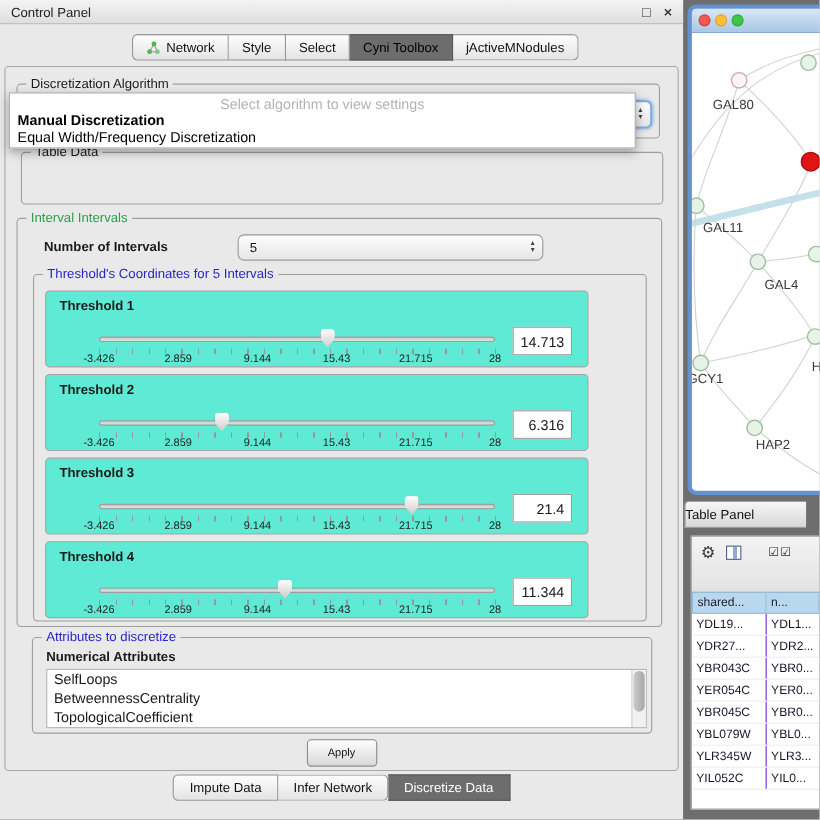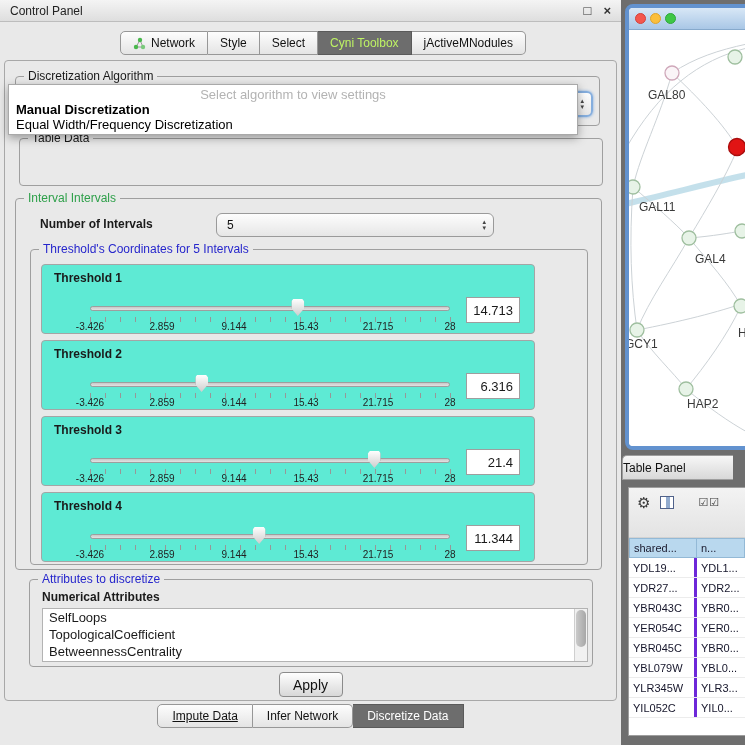--- a/index.html
+++ b/index.html
@@ -26,21 +26,21 @@
   .tb-btn.close { font-weight:bold; }
 
   .tabbar { position:absolute; top:31px; left:0; width:100%; display:flex; justify-content:center;padding-left:25px; }
   .tab {
     border:1px solid #979797; border-left:none;
     background:linear-gradient(#fdfdfd,#e4e4e4);
     padding:4px 12px; display:flex; align-items:center; gap:5px; color:#111; white-space:nowrap;
   }
   .tab.first { border-left:1px solid #979797; border-radius:5px 0 0 5px; }
   .tab.last  { border-radius:0 5px 5px 0; }
-  .tab.active { background:var(--selected-tab-bg,#6d6d6d); color:#bef264; border-color:#5a5a5a; }
+  .tab.active { background:var(--selected-tab-bg,#6d6d6d); color:#000000; border-color:#5a5a5a; }
 
   .main-panel {
     position:absolute; left:4px; top:60px; width:613px; height:641px;
     border:1px solid #a8a8a8; border-radius:4px; background:#e9e9e9;
   }
 
   .group { position:absolute; border:1px solid #9f9f9f; border-radius:4px; }
   .glabel { position:absolute; top:-8px; left:8px; background:#e9e9e9; padding:0 4px; white-space:nowrap; }
   .glabel.green { color:var(--group-title-green,#2ea04a); }
   .glabel.blue  { color:var(--group-title-blue,#2626cc); }
@@ -117,30 +117,30 @@
     background:#fff; border:1px solid #b3b3b3; overflow:hidden; font-size:13px;
   }
   .attr-item { line-height:17px; padding-left:6px; white-space:nowrap; }
   .attr-scroll { position:absolute; right:0; top:0; width:13px; height:100%; background:#f1f1f1; border-left:1px solid #cfcfcf; }
   .attr-scroll .sthumb { position:absolute; left:1px; right:1px; top:1px; height:72%; background:linear-gradient(to right,#cacaca,#a7a7a7); border-radius:5px; }
 
   .apply-btn {
     position:absolute; left:50%; transform:translateX(-50%); top:611px;
     width:64px; height:25px; border:1px solid #8b8b8b; border-radius:4px;
     background:linear-gradient(#fefefe,#d8d8d8);
-    font-size:14px; display:flex; align-items:center; justify-content:center; color:#111;
+    font-size:10px; display:flex; align-items:center; justify-content:center; color:#111;
   }
 
   .bottom-tabbar { position:absolute; top:704px; left:0; width:621px; display:flex; justify-content:center; }
   .btab {
     border:1px solid #979797; border-left:none;
     background:linear-gradient(#fdfdfd,#e4e4e4);
     padding:4px 14px; color:#111; white-space:nowrap;
   }
-  .btab.first { border-left:1px solid #979797; border-radius:5px 0 0 5px;text-decoration:underline; }
+  .btab.first { border-left:1px solid #979797; border-radius:5px 0 0 5px; }
   .btab.last { border-radius:0 5px 5px 0; }
   .btab.active { background:var(--selected-tab-bg,#6d6d6d); color:#fff; border-color:#5a5a5a; }
 
   
   .network-window {
     position:absolute; left:625px; top:4px; width:126px; height:446px;
     border:4px solid var(--network-frame-blue,#6292cf); border-radius:8px 0 0 8px;
     background:#fff; overflow:hidden;
   }
   .net-titlebar {
@@ -188,21 +188,21 @@
     background:var(--table-header-bg,#b9d8ee);
     border:1px solid #93b9d6; font-size:11px; color:#1a1a2e;
     display:flex; align-items:center; padding-left:4px; white-space:nowrap; overflow:hidden;
   }
   .th.c1 { width:68px; } .th.c2 { flex:1; border-left:none; }
   .tr { display:flex; height:20px; border-bottom:1px solid #ececec; background:#fff; }
   .td {
     font-size:11px; color:#15152a; display:flex; align-items:center;
     padding-left:4px; white-space:nowrap; overflow:hidden;
   }
-  .td.c1 { width:68px; border-right:3px solid #6d28d9; }
+  .td.c1 { width:68px; border-right:1px solid #6d28d9; }
   .td.c2 { flex:1; }
 </style>
 </head>
 <body>
 
 <div class="control-panel">
 
   <div class="titlebar">
     <span class="t-label">Control Panel</span>
     <span class="tb-btn">□</span>
@@ -330,22 +330,22 @@
           <div class="value-box">11.344</div>
         </div>
       </div>
     </div>
 
     <div class="group attrs-group">
       <span class="glabel blue">Attributes to discretize</span>
       <div class="attr-title">Numerical Attributes</div>
       <div class="attr-list">
         <div class="attr-item">SelfLoops</div>
+        <div class="attr-item">BetweennessCentrality</div>
         <div class="attr-item">TopologicalCoefficient</div>
-        <div class="attr-item">BetweennessCentrality</div>
         <div class="attr-scroll">
           <div class="sthumb"></div>
         </div>
       </div>
     </div>
 
     <div class="apply-btn">Apply</div>
   </div>
 
   <div class="algo-popup">

